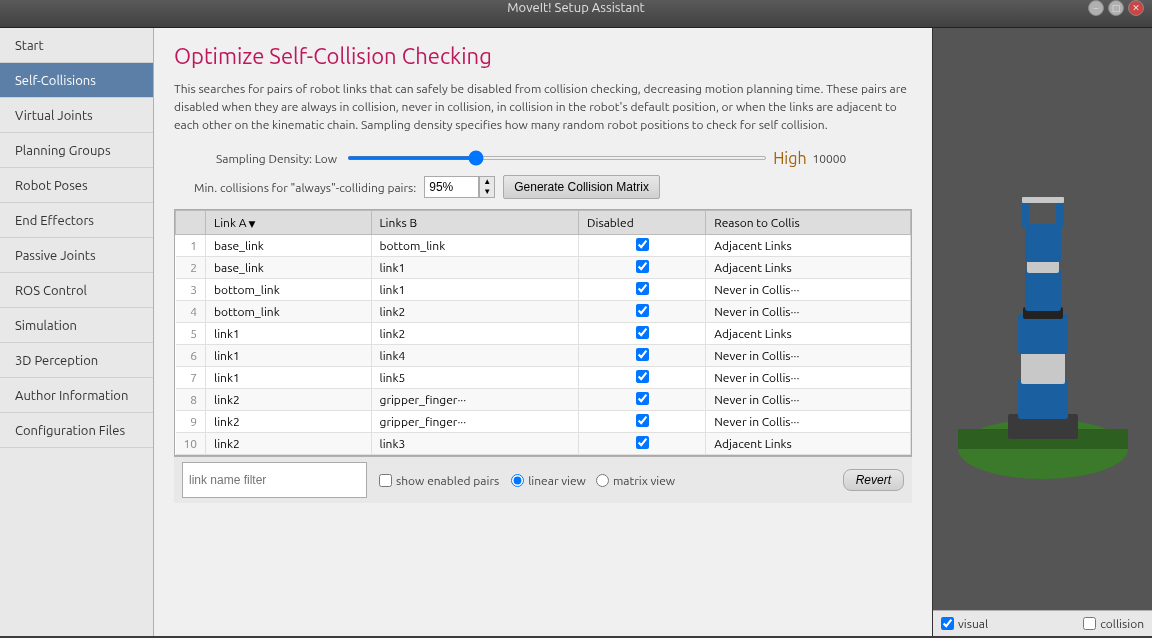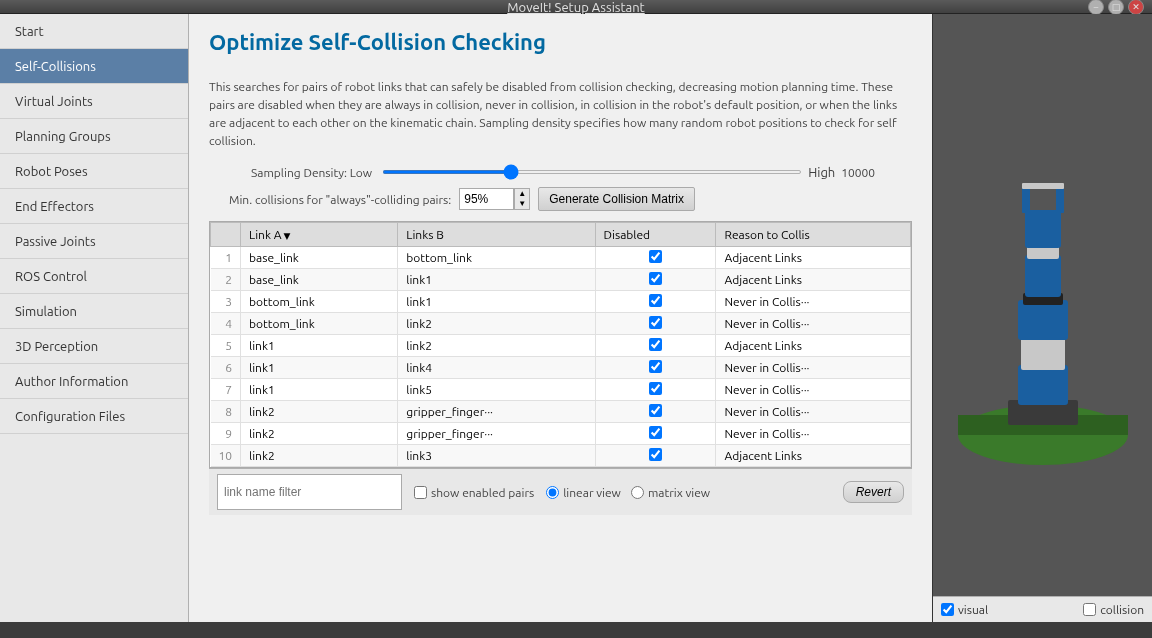--- a/index.html
+++ b/index.html
@@ -7,29 +7,28 @@
       font-family: 'Ubuntu', 'DejaVu Sans', sans-serif;
       font-size: 13px;
       background: #3c3c3c;
       color: #000;
       width: 1152px;
       height: 638px;
       overflow: hidden;
     }
     .title-bar {
       background: linear-gradient(to bottom, #5a5a5a, #404040);
-      height: 14px;
-      display: flex;
-      align-items: center;
+      height: 28px;
+      display: flex;
+      align-items: flex-start;
       justify-content: center;
       color: #e0e0e0;
       font-size: 13px;
       position: relative;
       border-bottom: 1px solid #222;
-      text-decoration: underline;
     }
     .title-bar-buttons {
       position: absolute;
       right: 8px;
       display: flex;
       gap: 4px;
     }
     .title-btn {
       width: 16px;
       height: 16px;
@@ -43,21 +42,21 @@
     }
     .title-btn.minimize { background: #b0b0b0; }
     .title-btn.maximize { background: #b0b0b0; }
     .title-btn.close { background: #cc4444; }
     .main-container {
       display: flex;
       height: calc(638px - 30px);
     }
     
     .sidebar {
-      width: 189px;
+      width: 154px;
       background: #e8e8e8;
       border-right: 1px solid #b0b0b0;
       flex-shrink: 0;
       overflow-y: auto;
     }
     .sidebar-item {
       padding: 10px 15px;
       cursor: pointer;
       border-bottom: 1px solid #d0d0d0;
       font-size: 13px;
@@ -75,23 +74,23 @@
       flex-direction: column;
       overflow: hidden;
     }
     .content-area {
       flex: 1;
       padding: 15px 20px;
       overflow-y: auto;
     }
     .page-title {
       font-size: 22px;
-      font-weight: bold;
-      color: #0369a1;
-      margin-bottom: 24px;
+      font-weight: normal;
+      color: #be185d;
+      margin-bottom: 12px;
     }
     .page-description {
       font-size: 12px;
       color: #444;
       line-height: 1.5;
       margin-bottom: 15px;
     }
     
     .sampling-row {
       display: flex;
@@ -99,21 +98,21 @@
       gap: 10px;
       margin-bottom: 8px;
     }
     .sampling-label { font-size: 12px; color: #444; margin-left: 42px; }
     .slider-container {
       display: flex;
       align-items: center;
       gap: 6px;
       flex: 1;
     }
-    .slider-low, .slider-high { font-size: 13px; color: #404040; }
+    .slider-low, .slider-high { font-size: 16px; color: #a16207; }
     input[type=range] {
       width: 420px;
       height: 4px;
       cursor: pointer;
     }
     .sampling-value { font-size: 12px; color: #444; }
     .min-collisions-row {
       display: flex;
       align-items: center;
       gap: 8px;

